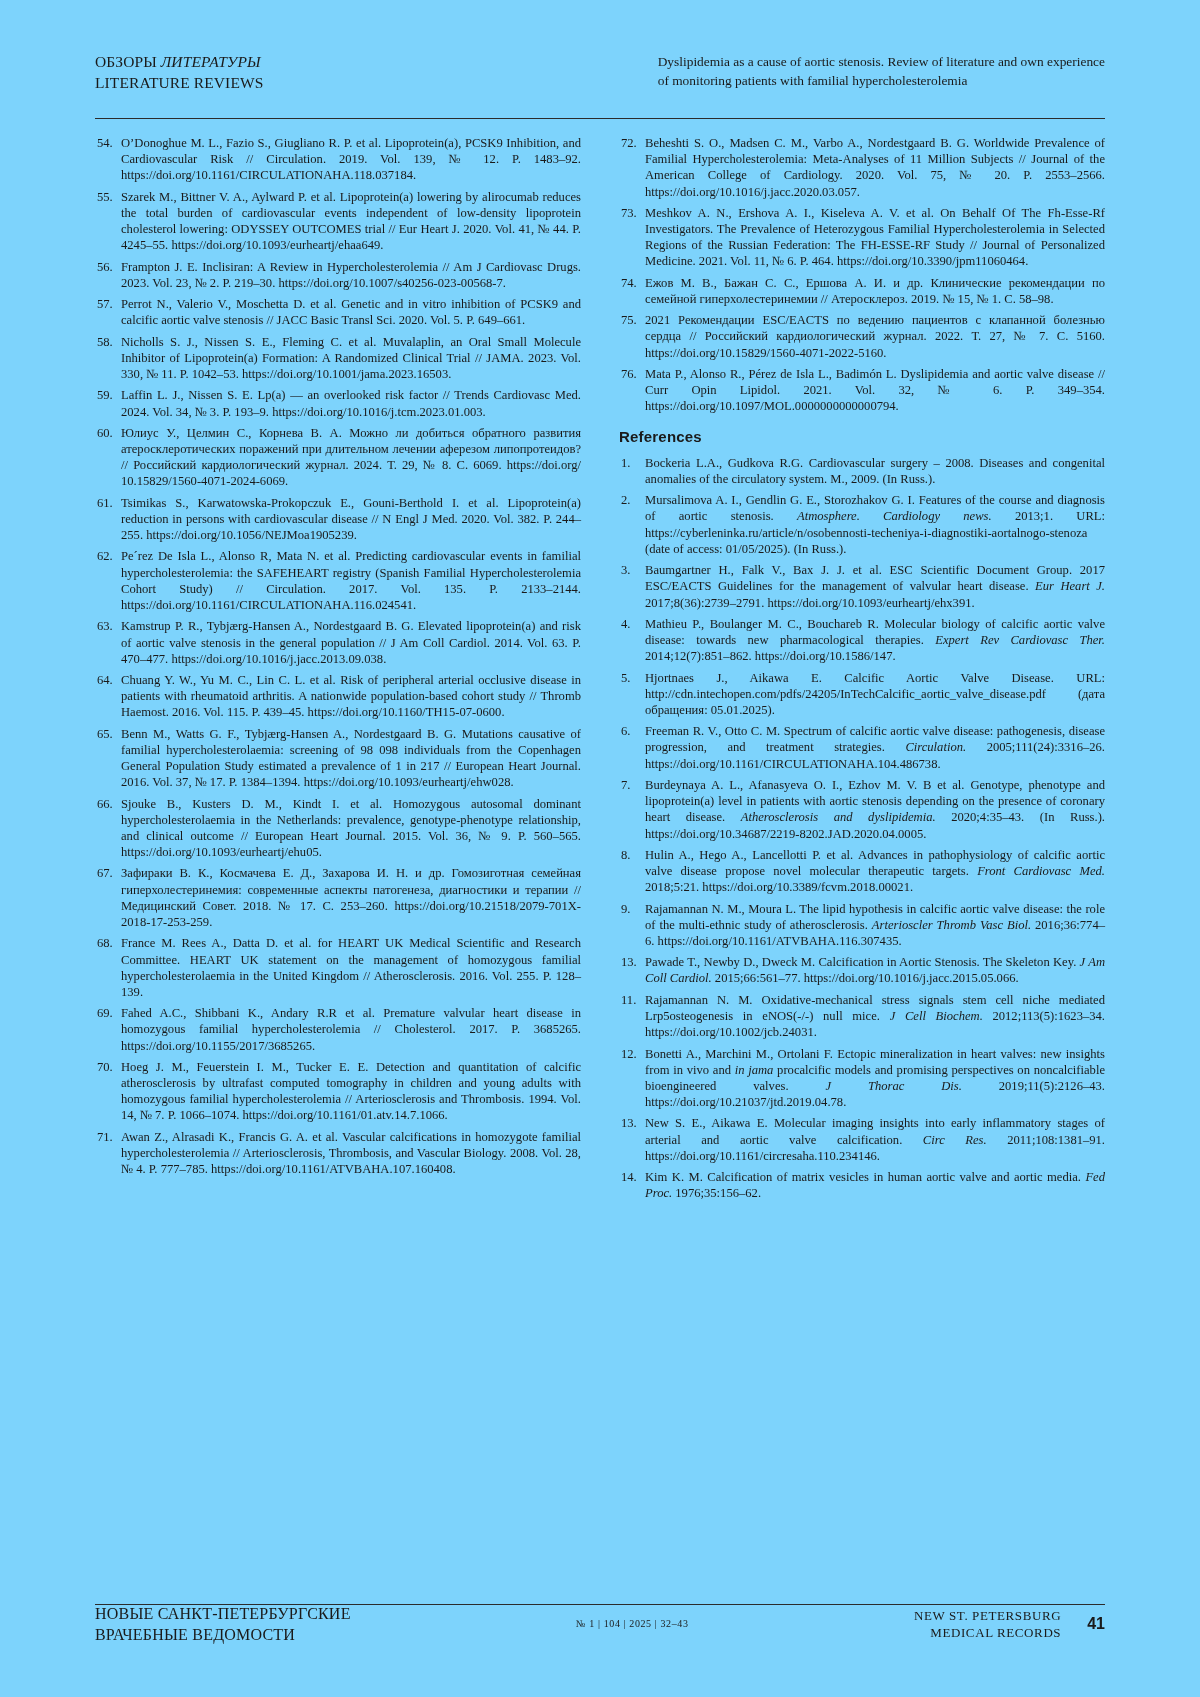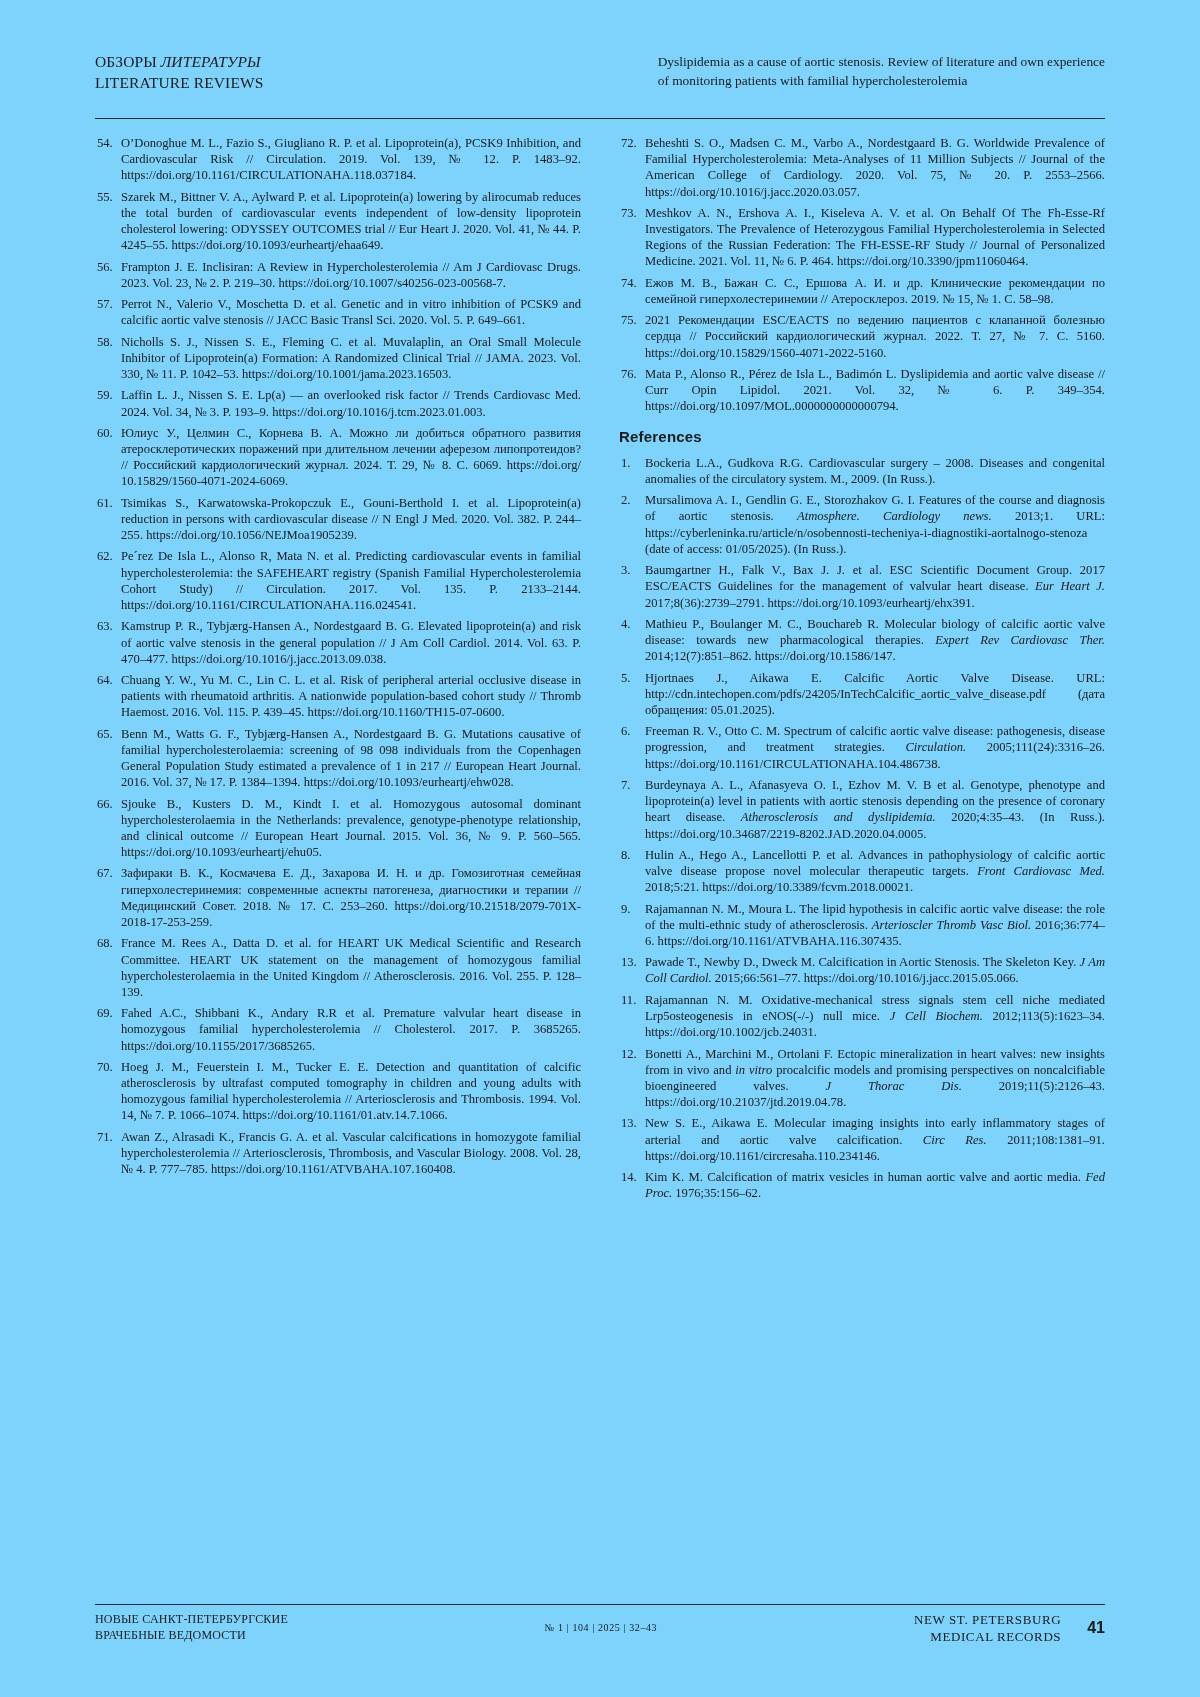--- a/index.html
+++ b/index.html
@@ -110,21 +110,21 @@
   .footer {
     position: absolute;
     bottom: 52px;
     left: 95px;
     right: 95px;
     display: flex;
     justify-content: space-between;
     align-items: center;
   }
   .footer-left {
-    font-size: 12px;
+    font-size: 16px;
     line-height: 1.32;
     font-variant: small-caps;
     letter-spacing: 0.2px;
   }
   .footer-center {
     font-size: 10px;
     letter-spacing: 0.6px;
     white-space: nowrap;
   }
   .footer-right-wrap {
@@ -307,21 +307,21 @@
           <div class="ref">
             <div class="num">13.</div>
             <div class="body">Pawade T., Newby D., Dweck M. Calcification in Aortic Stenosis. The Skeleton Key. <i>J Am Coll Cardiol.</i> 2015;66:561–77. https://doi.org/10.1016/j.jacc.2015.05.066.</div>
           </div>
           <div class="ref">
             <div class="num">11.</div>
             <div class="body">Rajamannan N. M. Oxidative-mechanical stress signals stem cell niche mediated Lrp5osteogenesis in eNOS(-/-) null mice. <i>J Cell Biochem.</i> 2012;113(5):1623–34. https://doi.org/10.1002/jcb.24031.</div>
           </div>
           <div class="ref">
             <div class="num">12.</div>
-            <div class="body">Bonetti A., Marchini M., Ortolani F. Ectopic mineralization in heart valves: new insights from in vivo and <i>in vitro</i> procalcific models and promising perspectives on noncalcifiable bioengineered valves. <i>J Thorac Dis.</i> 2019;11(5):2126–43. https://doi.org/10.21037/jtd.2019.04.78.</div>
+            <div class="body">Bonetti A., Marchini M., Ortolani F. Ectopic mineralization in heart valves: new insights from in vivo and <i>in jama</i> procalcific models and promising perspectives on noncalcifiable bioengineered valves. <i>J Thorac Dis.</i> 2019;11(5):2126–43. https://doi.org/10.21037/jtd.2019.04.78.</div>
           </div>
           <div class="ref">
             <div class="num">13.</div>
             <div class="body">New S. E., Aikawa E. Molecular imaging insights into early inflammatory stages of arterial and aortic valve calcification. <i>Circ Res.</i> 2011;108:1381–91. https://doi.org/10.1161/circresaha.110.234146.</div>
           </div>
           <div class="ref">
             <div class="num">14.</div>
             <div class="body">Kim K. M. Calcification of matrix vesicles in human aortic valve and aortic media. <i>Fed Proc.</i> 1976;35:156–62.</div>
           </div>
         </div>

